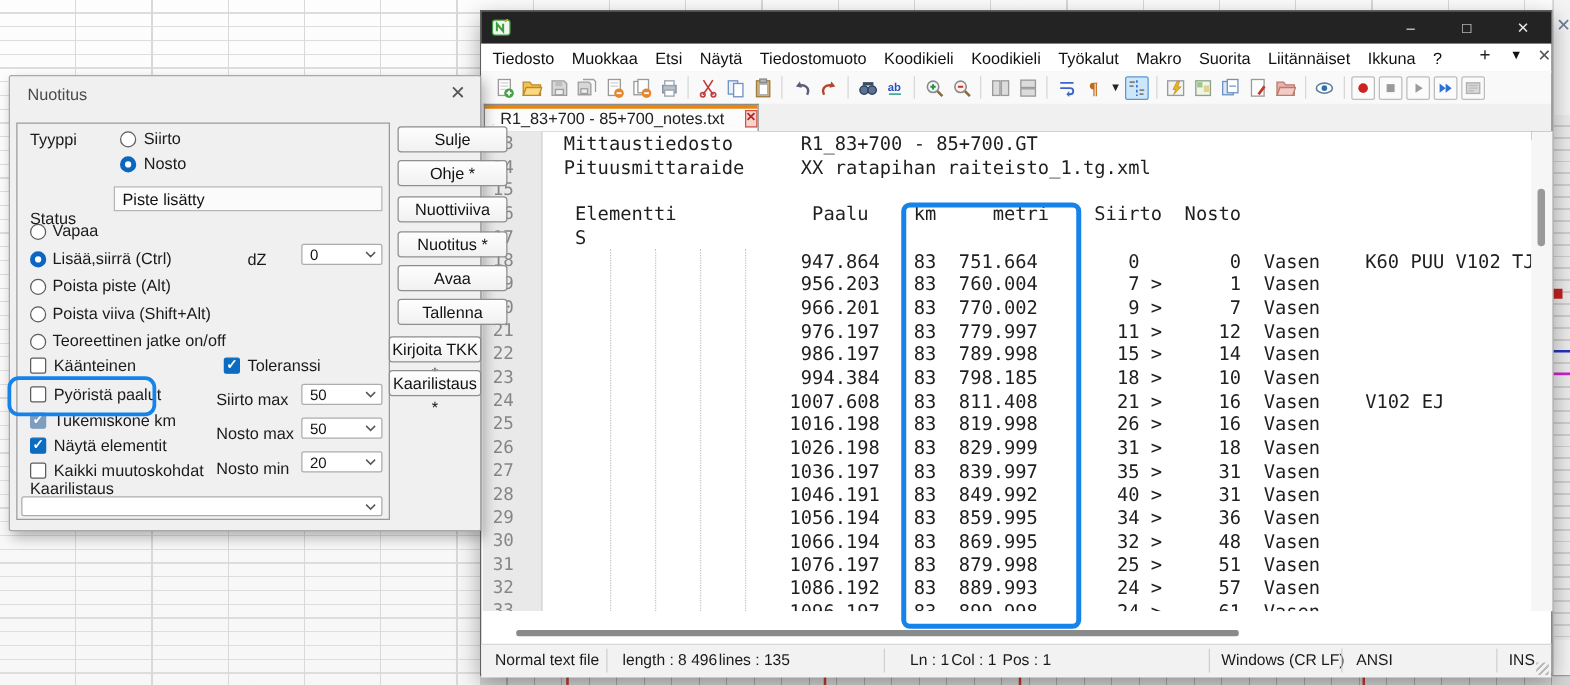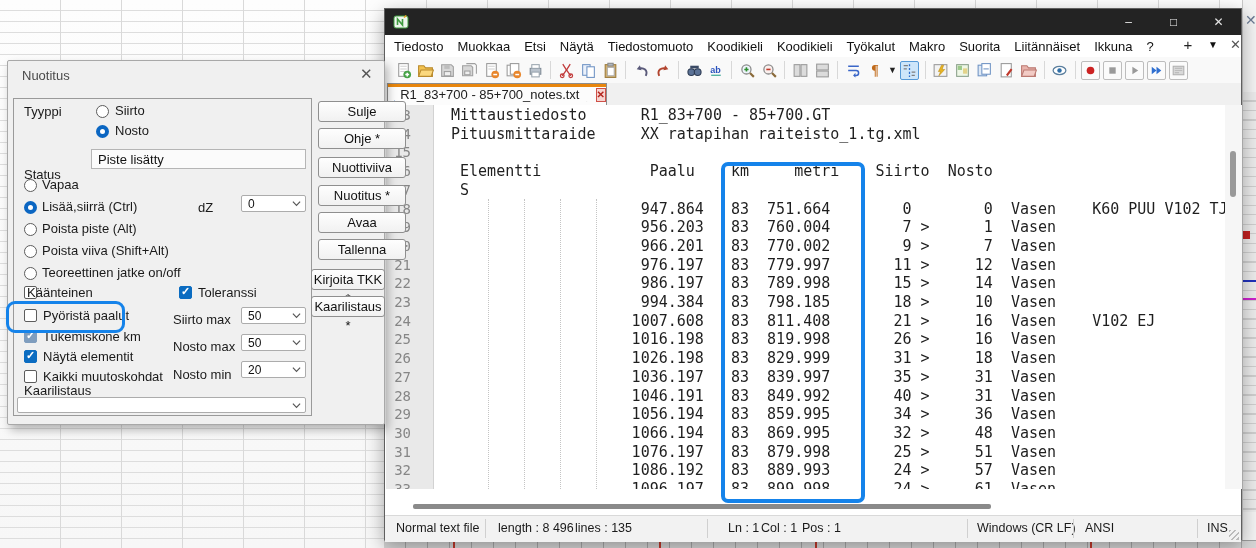--- a/index.html
+++ b/index.html
@@ -507,21 +507,21 @@
 
     <span class="dlabel" style="left:190px;top:139px">dZ</span>
     <div class="combo" style="left:233px;top:134px;width:65px;height:17px">
       <span class="val">0</span>
       <svg class="chev" viewBox="0 0 10 10">
           <path d="M1 3l4 4 4-4" stroke="#555" fill="none" stroke-width="1.3"></path>
         </svg>
     </div>
 
     <span class="cb" style="left:16px;top:225px"></span>
-    <span class="dlabel" style="left:19px;top:224px">Käänteinen</span>
+    <span class="dlabel" style="left:35px;top:224px">Käänteinen</span>
     <span class="cb on" style="left:171px;top:225px"></span>
     <span class="dlabel" style="left:190px;top:224px">Toleranssi</span>
 
     <span class="cb" style="left:16px;top:248px"></span>
     <span class="dlabel" style="left:35px;top:247px">Pyöristä paalut</span>
     <span class="cb muted on" style="left:16px;top:269px"></span>
     <span class="dlabel" style="left:35px;top:268px">Tukemiskone km</span>
     <span class="cb on" style="left:16px;top:289px"></span>
     <span class="dlabel" style="left:35px;top:288px">Näytä elementit</span>
     <span class="cb" style="left:16px;top:309px"></span>

